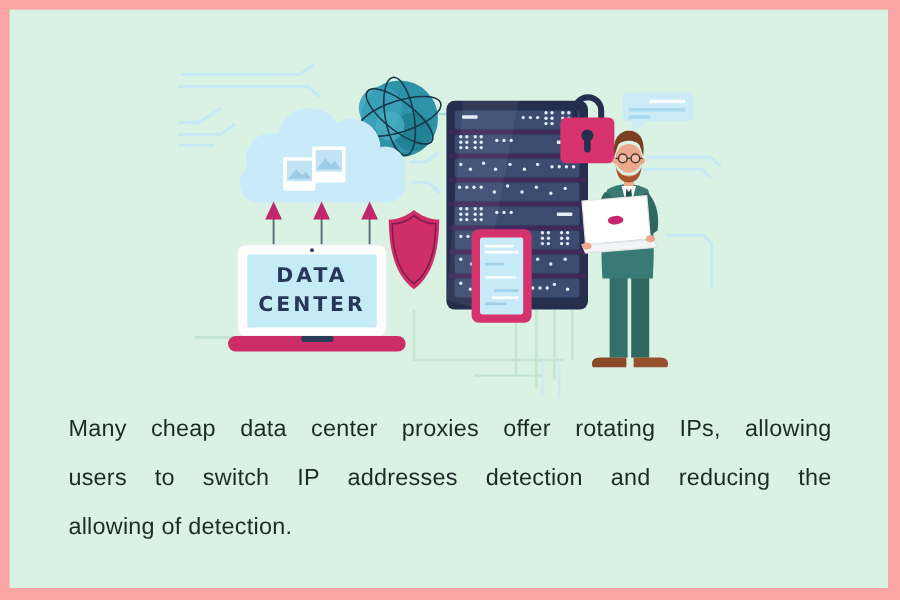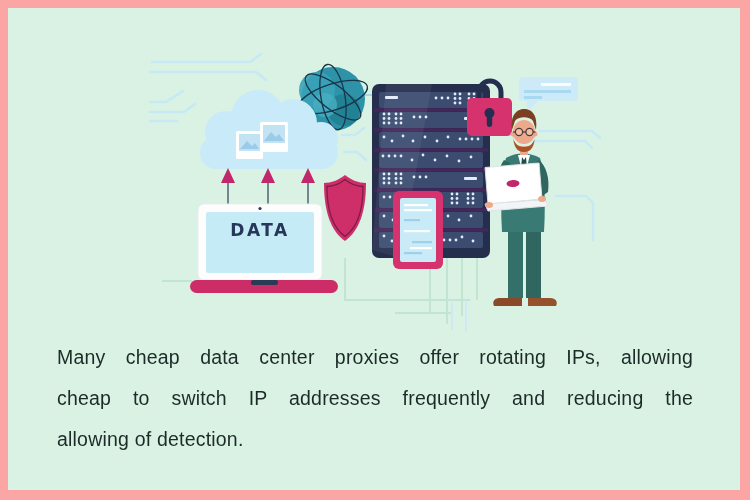--- a/index.html
+++ b/index.html
@@ -247,20 +247,21 @@
           <circle cx="529.5" cy="132" r="3.6"></circle>
         <line x1="522.6" y1="132" x2="525.9" y2="132"></line>
         <line x1="515.4" y1="132" x2="513" y2="132"></line>
           <line x1="533.1" y1="132" x2="535.5" y2="132"></line>
       </g>
     </g>
   </svg>
 
   <div class="laptop-label">
     <div>DATA</div>
+    <div>CENTER</div>
   </div>
 
   <div class="para">
     <div class="line just">Many cheap data center proxies offer rotating IPs, allowing</div>
-    <div class="line just">cheap to switch IP addresses frequently and reducing the</div>
+    <div class="line just">users to switch IP addresses detection and reducing the</div>
     <div class="line">allowing of detection.</div>
   </div>
 </div>
 
 </body></html>

